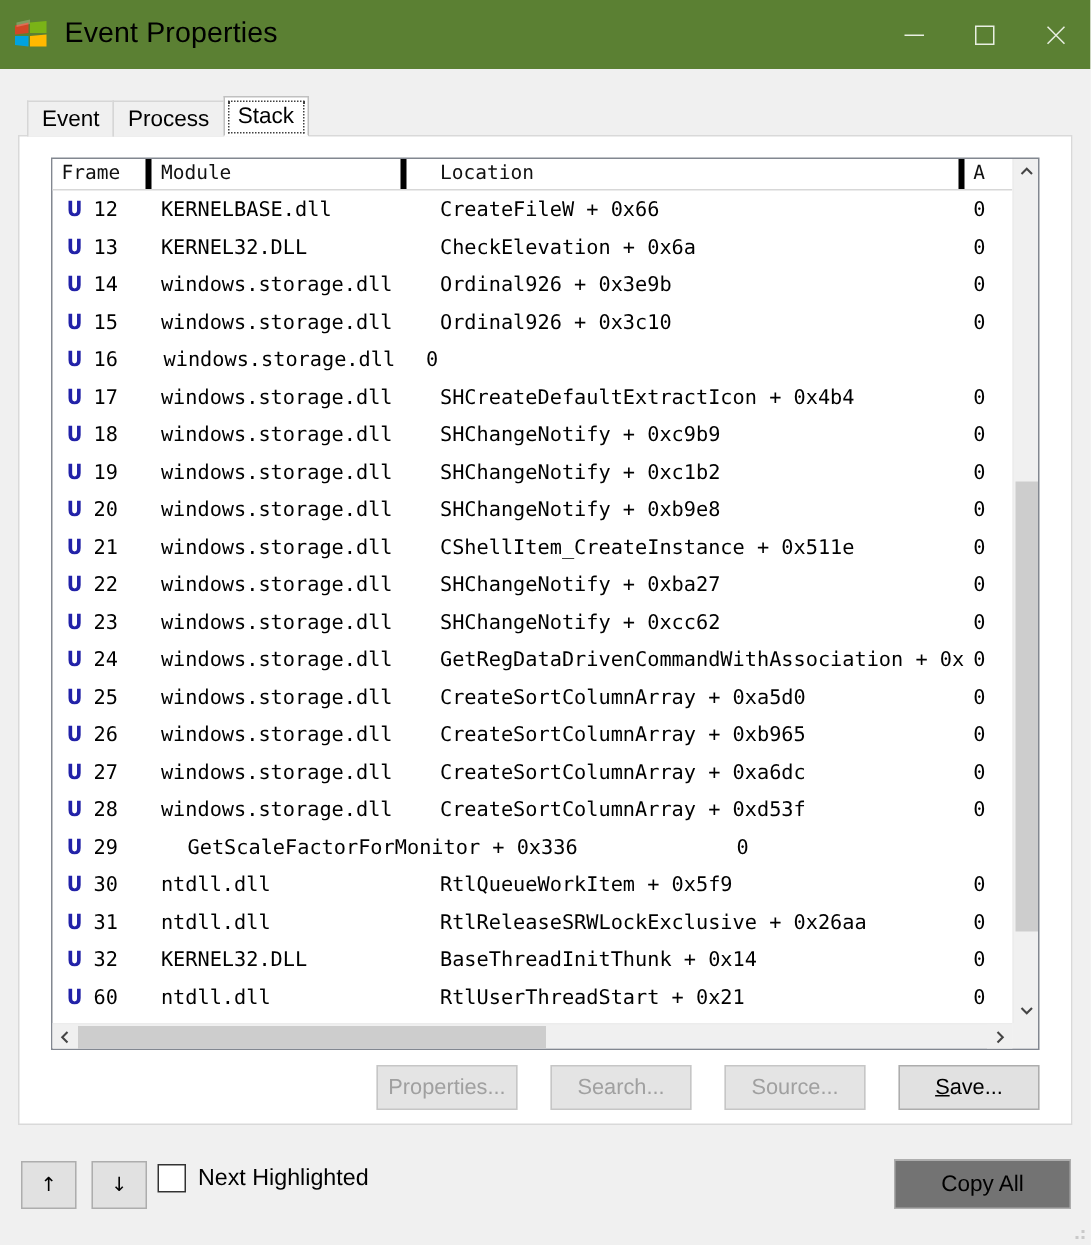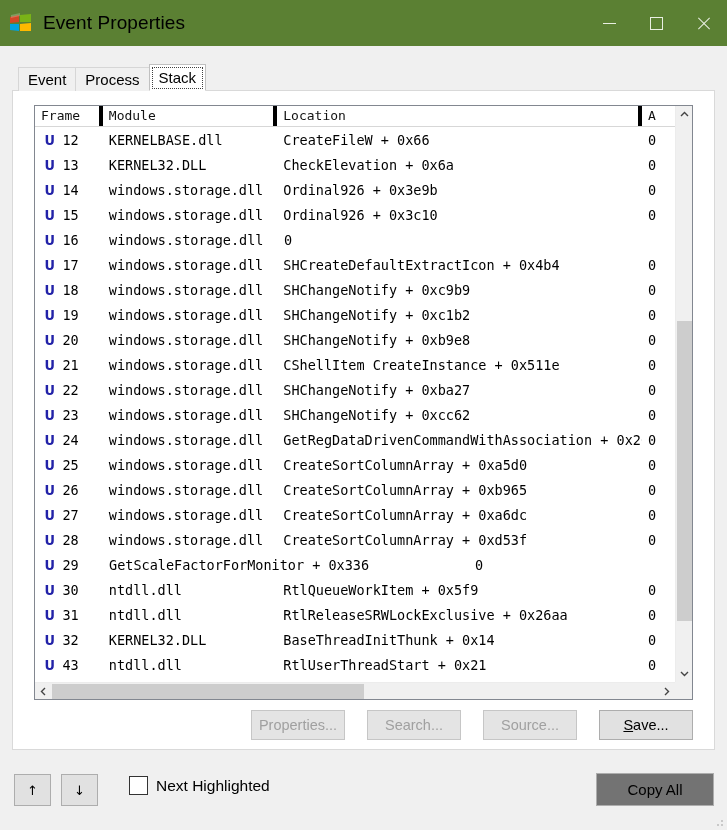--- a/index.html
+++ b/index.html
@@ -189,21 +189,21 @@
     box-sizing: border-box;
     padding-left: 6px;
     line-height: 20px;
     white-space: nowrap;
     overflow: hidden;
     border-right: 4px solid #000000;
     cursor: default;
   }
   .col-frame    { width: 68px; }
   .col-module   { width: 175px; }
-  .col-location { width: 366px; }
+  .col-location { width: 366px; margin-left: 16px; }
   .col-a        { width: 33px; border-right: none; }
 
   #lv-rows {
     position: absolute;
     left: 0;
     top: 21px;
     right: 0;
     bottom: 0;
     overflow: hidden;
   }
@@ -349,21 +349,20 @@
     cursor: default;
     font-family: "DejaVu Sans", sans-serif;
   }
   #chk-wrap {
     position: absolute;
     left: 105px;
     top: 18px;
     display: flex;
     align-items: center;
     cursor: default;
-    margin-left: 24px;
   }
   #chk-box {
     width: 19px;
     height: 19px;
     background: #ffffff;
     border: 1px solid #333333;
     box-sizing: border-box;
     margin-right: 8px;
     flex: 0 0 auto;
   }
@@ -646,21 +645,21 @@
                   <span class="uicon">U</span>
                   <span>32</span>
                 </div>
                 <div class="cell col-module">KERNEL32.DLL</div>
                 <div class="cell col-location">BaseThreadInitThunk + 0x14</div>
                 <div class="cell col-a">0</div>
               </div>
               <div class="lv-row">
                 <div class="cell col-frame">
                   <span class="uicon">U</span>
-                  <span>43</span>
+                  <span>60</span>
                 </div>
                 <div class="cell col-module">ntdll.dll</div>
                 <div class="cell col-location">RtlUserThreadStart + 0x21</div>
                 <div class="cell col-a">0</div>
               </div>
             </div>
         </div>
 
         <div class="sb-v">
           <div class="sb-btn" style="top:0;left:0;">

